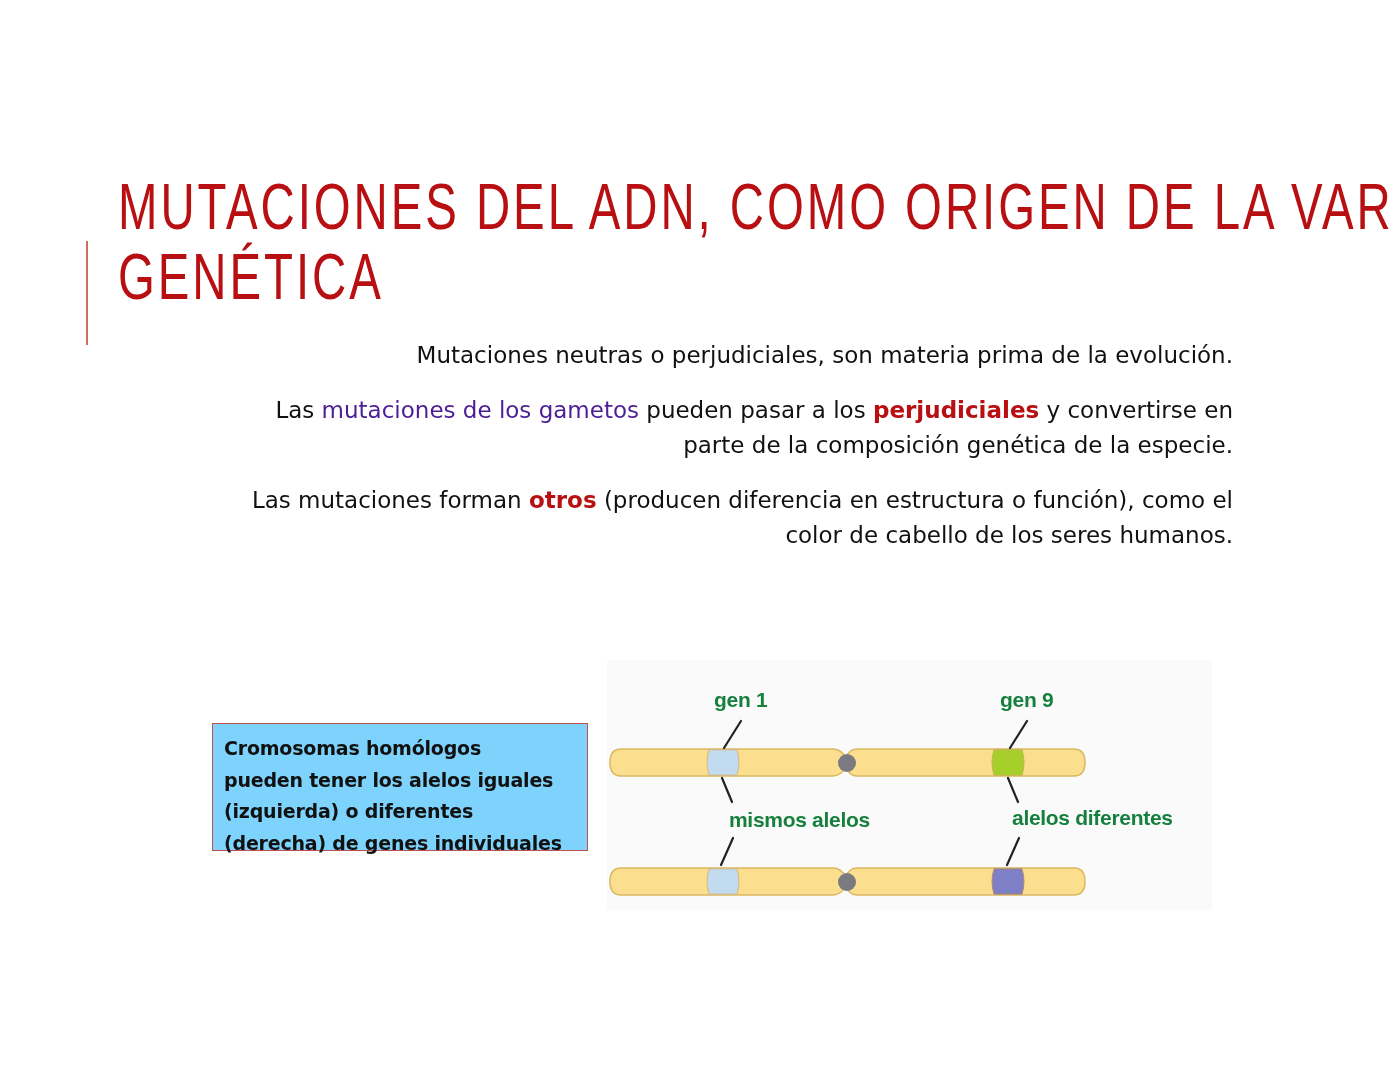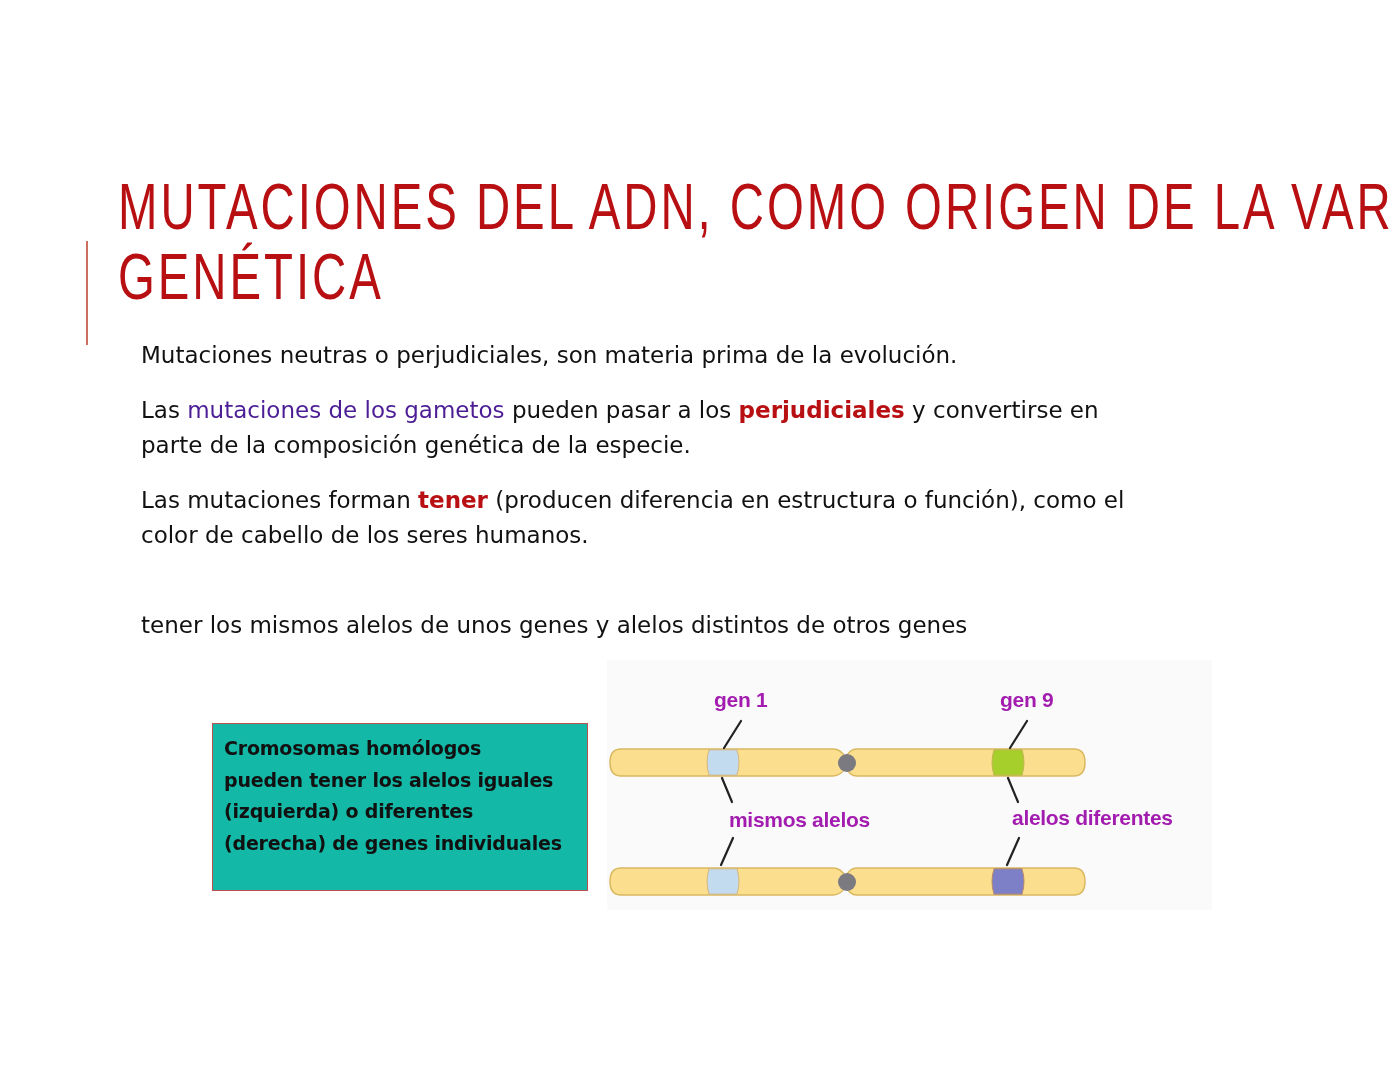--- a/index.html
+++ b/index.html
@@ -55,40 +55,41 @@
       position: absolute;
       left: 133px;
       top: 338px;
       width: 1100px;
       font-family: "DejaVu Sans", sans-serif;
       font-size: 23px;
       line-height: 35px;
       color: #111111;
     }
     .body p {
-      margin: 0 0 20px 8px;
+      margin: 0 0 20px 0;
       white-space: nowrap;
+      text-align: right;
     }
     .red {
       color: #4c1d95;
     }
     .red-bold {
       color: #b80f12;
       font-weight: bold;
     }
     .caption-box {
       position: absolute;
       left: 212px;
       top: 723px;
       width: 376px;
-      height: 168px;
+      height: 128px;
       border: 1.5px solid #c0504d;
       box-sizing: border-box;
       padding: 9px 10px 0 11px;
-      background: #14b8a6;
+      background: #7dd3fc;
     }
     .caption-box .cap-line {
       display: block;
       font-family: "DejaVu Sans", sans-serif;
       font-weight: bold;
       font-size: 19px;
       line-height: 31.5px;
       color: #111111;
       white-space: nowrap;
       letter-spacing: -0.2px;
@@ -103,21 +104,21 @@
     }
     .diagram svg {
       position: absolute;
       left: 0; top: 0;
     }
     .diag-label {
       position: absolute;
       font-family: "Liberation Sans", sans-serif;
       font-weight: bold;
       font-size: 21px;
-      color: #a21caf;
+      color: #15803d;
       white-space: nowrap;
       letter-spacing: -0.3px;
     }
   </style>
 </head>
 <body>
 
 <div class="slide">
 
   <div class="accent-line"></div>
@@ -129,26 +130,25 @@
 
   <div class="body">
     <p>
       <span>Mutaciones neutras o perjudiciales, son materia prima de la evolución.</span>
     </p>
     <p>
       <span>Las </span><span class="red">mutaciones de los gametos</span><span> pueden pasar a los </span><span class="red-bold">perjudiciales</span><span> y convertirse en</span><br>
       <span>parte de la composición genética de la especie.</span>
     </p>
     <p>
-      <span>Las mutaciones forman </span><span class="red-bold">tener</span><span> (producen diferencia en estructura o función), como el</span><br>
+      <span>Las mutaciones forman </span><span class="red-bold">otros</span><span> (producen diferencia en estructura o función), como el</span><br>
       <span>color de cabello de los seres humanos.</span>
     </p>
     <p>
       <br>
-      <span>tener los mismos alelos de unos genes y alelos distintos de otros genes</span>
     </p>
   </div>
 
   <div class="caption-box">
     <span class="cap-line">Cromosomas homólogos</span>
     <span class="cap-line">pueden tener los alelos iguales</span>
     <span class="cap-line">(izquierda) o diferentes</span>
     <span class="cap-line">(derecha) de genes individuales</span>
   </div>
 

